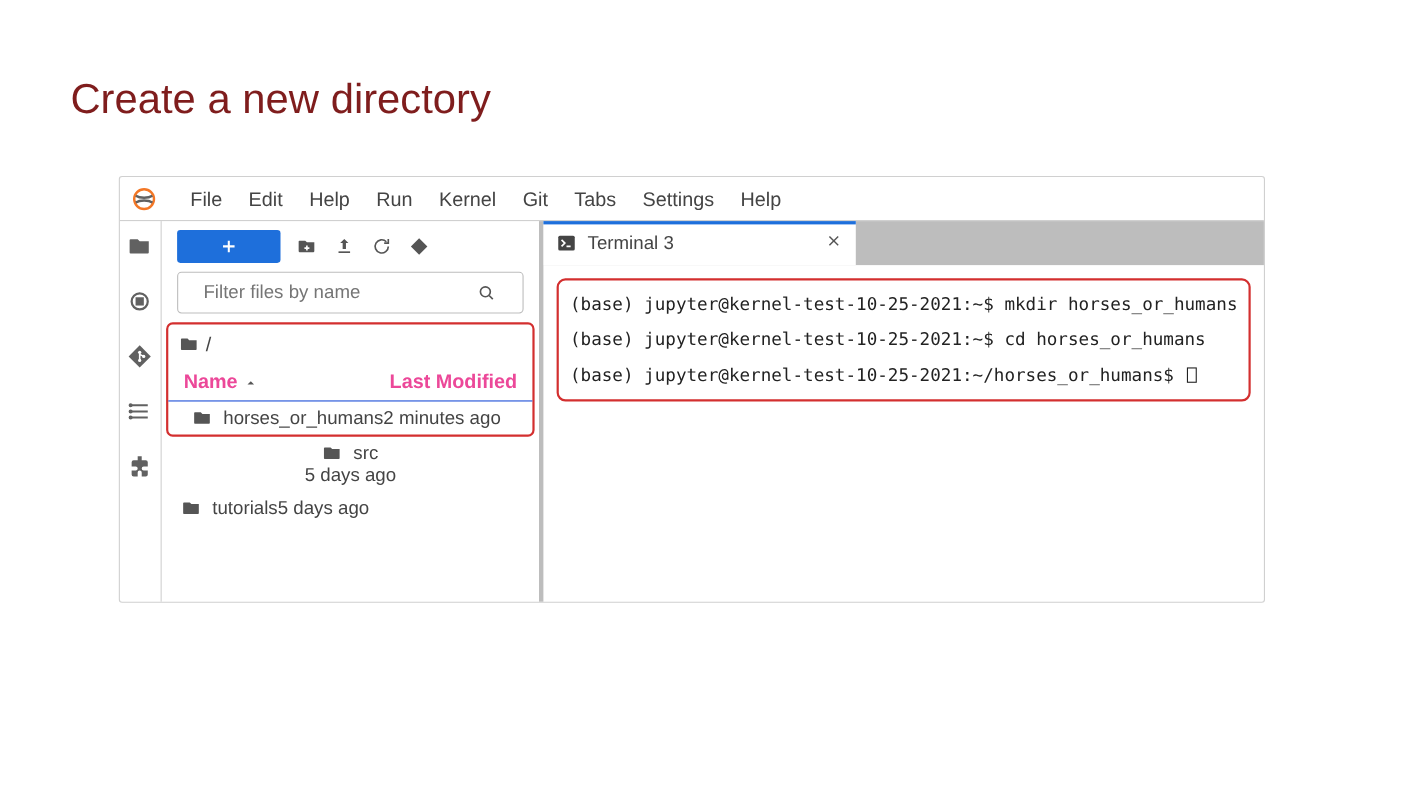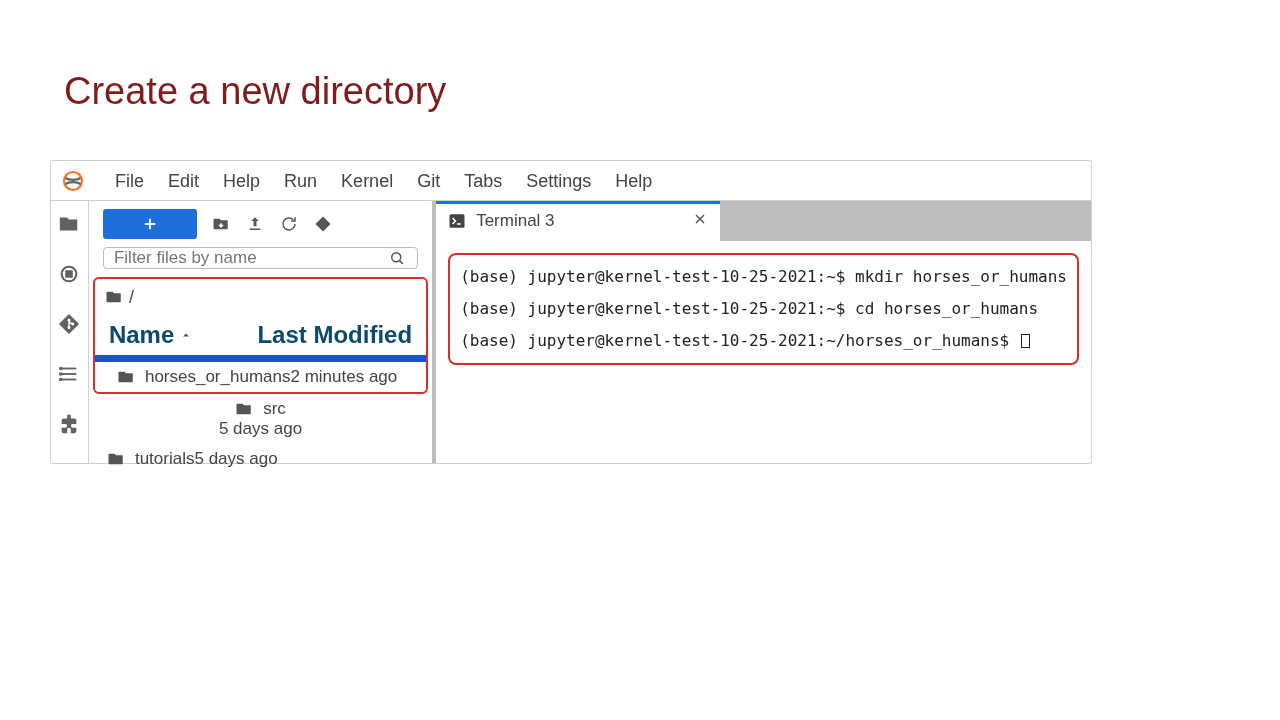--- a/index.html
+++ b/index.html
@@ -12,23 +12,23 @@
     color: #333;
   }
   .page-title {
     font-size: 38px;
     font-weight: 400;
     margin: 70px 0 47px 64px;
     color: #7f1d1d;
   }
   .app-window {
     position: relative;
-    margin-left: 50px;
+    margin-left: 108px;
     width: 1042px;
-    height: 304px;
+    height: 388px;
     border: 1px solid #d0d0d0;
     border-radius: 3px;
     background: #fff;
   }
   
   .menubar {
     display: flex;
     align-items: center;
     height: 40px;
     border-bottom: 1px solid #d0d0d0;
@@ -94,22 +94,22 @@
     color: #555;
     display: flex; align-items: center; justify-content: center;
   }
   .tb-icon svg { width: 18px; height: 18px; }
   .filter-wrap {
     margin: 0 14px 6px 14px;
     height: 38px;
     border: 1px solid #bdbdbd;
     border-radius: 4px;
     display: flex;
-    align-items: flex-end;
-    padding: 0 10px;
+    align-items: center;
+    padding: 0 23px;
   }
   .filter-wrap input {
     flex: 1;
     border: none;
     outline: none;
     font-size: 17px;
     color: #555;
     background: transparent;
   }
   .highlight-box {
@@ -124,24 +124,24 @@
     padding: 0 10px;
     gap: 6px;
     font-size: 18px;
     color: #444;
   }
   .breadcrumb .folder-icon { width:18px; height:18px; color:#555; }
   .file-header {
     display: flex;
     justify-content: space-between;
     padding: 6px 14px;
-    font-size: 24px;
+    font-size: 18px;
     font-weight: 600;
-    color: #0c4a6e;
-    border-bottom: 7px solid #1d4ed8;
+    color: #ec4899;
+    border-bottom: 1px solid #1d4ed8;
   }
   .file-header .col-name { display:flex; align-items:center; gap:6px; }
   .file-row {
     display: flex;
     align-items: center;
     justify-content: flex-start;
     padding: 5px 22px;
     font-size: 17px;
     color: #444;
   }

